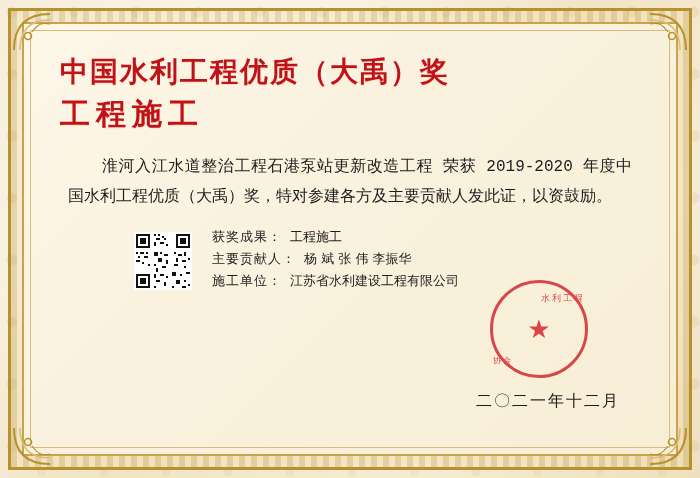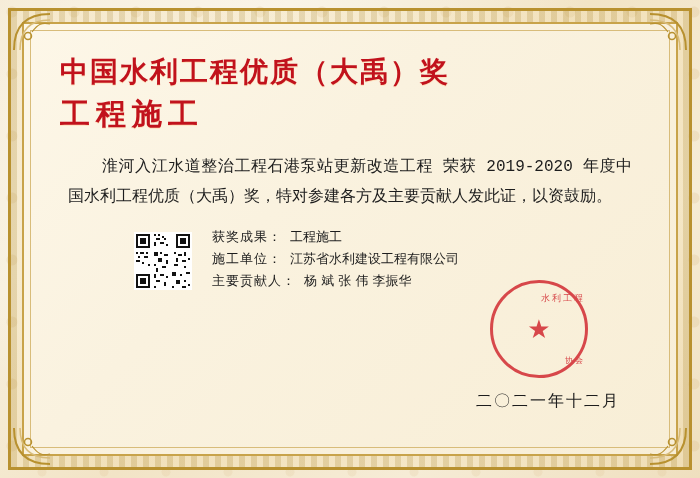--- a/index.html
+++ b/index.html
@@ -171,21 +171,21 @@
     left: 0; right: 0; top: 9px;
     text-align: right;
     font-size: 9px;
     letter-spacing: 2px;
     color: #d0232b;
     font-family: "DejaVu Serif", "Liberation Serif", serif;
   }
   .seal .seal-bottom-text {
     position: absolute;
     left: 0; right: 0; bottom: 9px;
-    text-align: right;
+    text-align: left;
     font-size: 8px;
     letter-spacing: 2px;
     color: #d0232b;
     font-family: "DejaVu Serif", "Liberation Serif", serif;
   }
 
   .date {
     position: absolute;
     right: 46px;
     bottom: 32px;
@@ -312,26 +312,26 @@
           </g>
         </svg>
       </div>
 
       <div class="fields">
         <div class="field-line">
           <span class="field-label">获奖成果：</span>
           <span class="field-value">工程施工</span>
         </div>
         <div class="field-line">
+          <span class="field-label">主要贡献人：</span>
+          <span class="field-value">杨  斌 张  伟  李振华</span>
+        </div>
+        <div class="field-line">
           <span class="field-label">施工单位：</span>
           <span class="field-value">江苏省水利建设工程有限公司</span>
-        </div>
-        <div class="field-line">
-          <span class="field-label">主要贡献人：</span>
-          <span class="field-value">杨  斌 张  伟  李振华</span>
         </div>
       </div>
     </div>
 
     <div class="seal">
       <div class="seal-top-text">水利工程</div>
       <div class="seal-star">★</div>
       <div class="seal-bottom-text">协会</div>
     </div>
 

